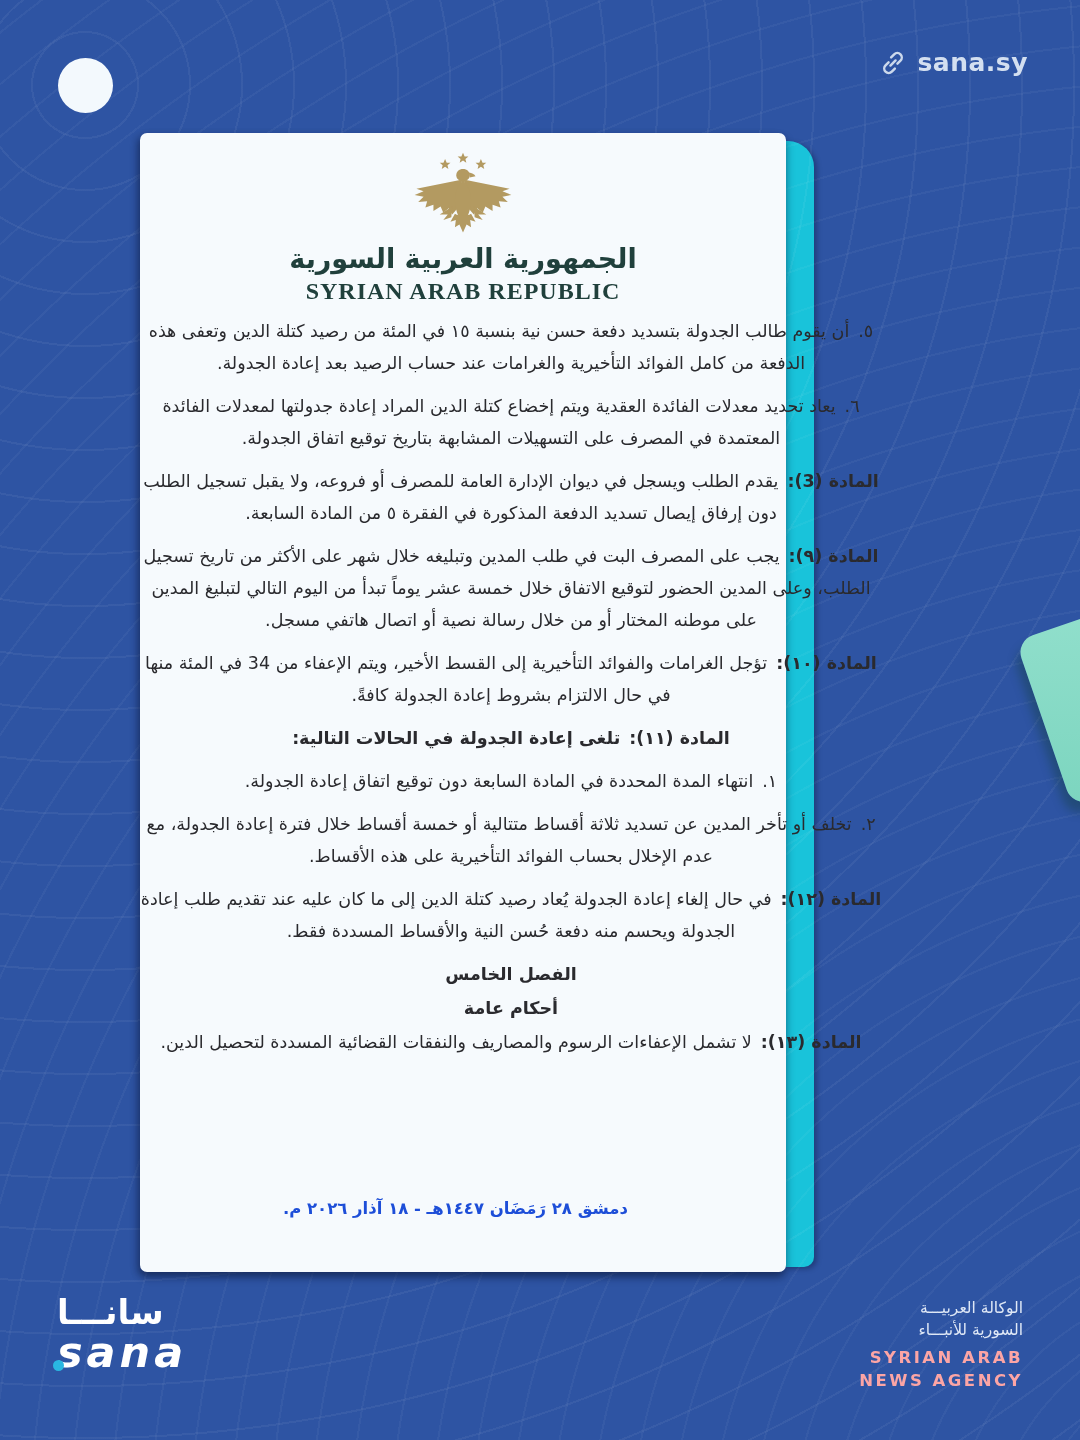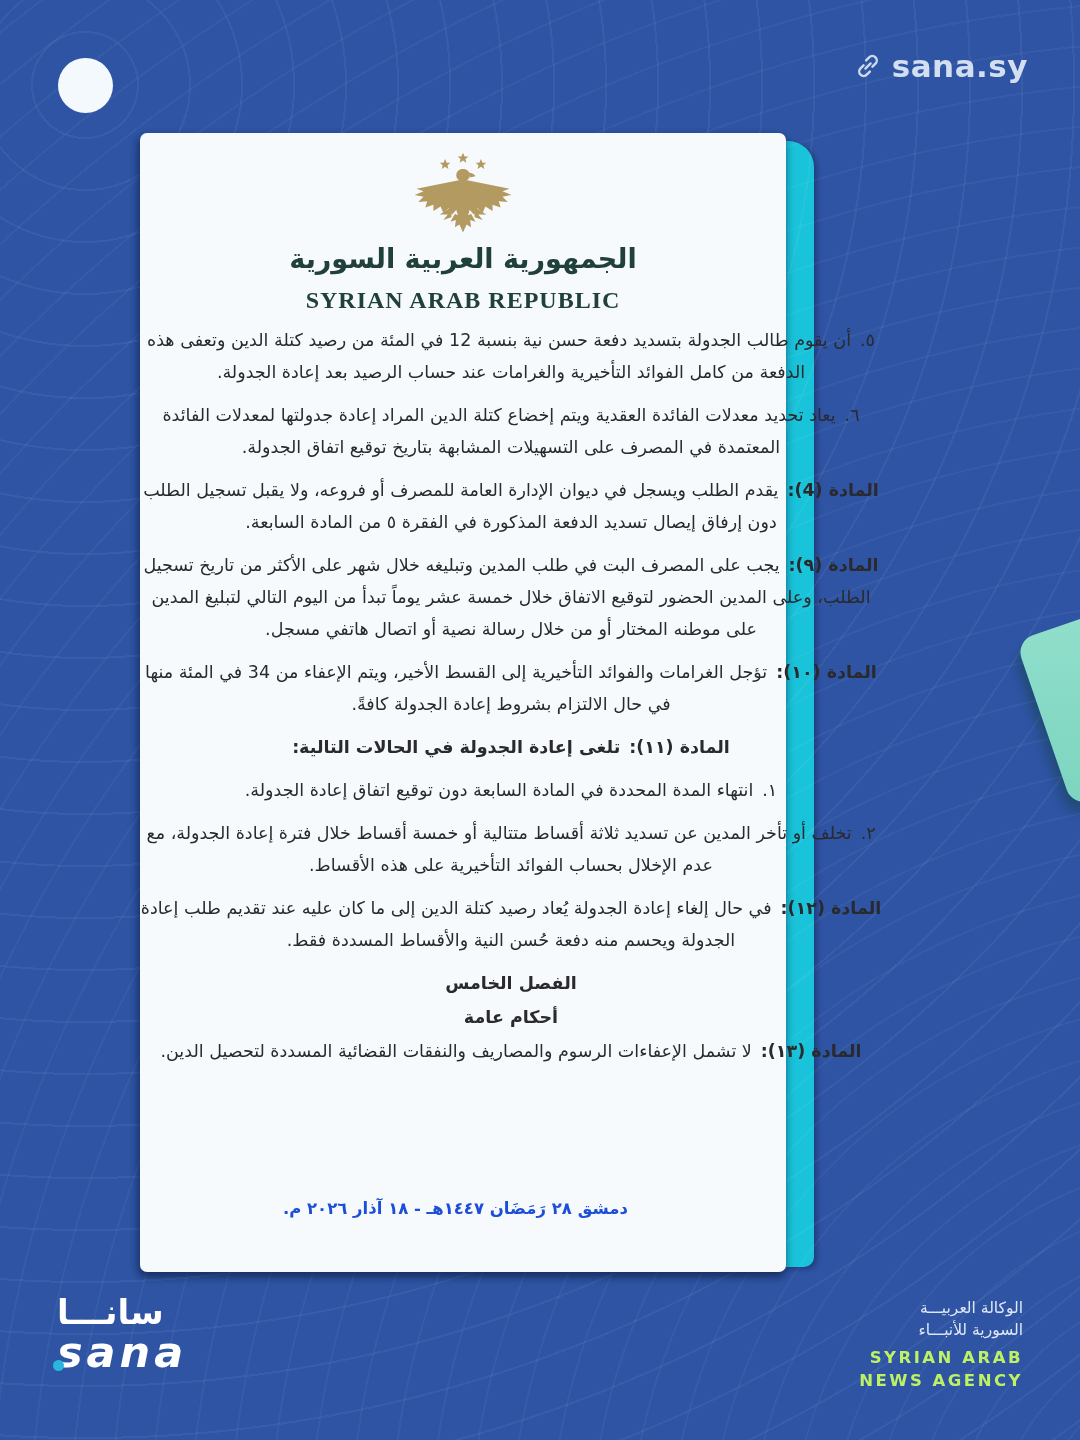--- a/index.html
+++ b/index.html
@@ -15,21 +15,21 @@
       repeating-radial-gradient(circle at 85px 85px, rgba(255,255,255,0.05) 0 2px, rgba(255,255,255,0) 2px 52px),
       repeating-radial-gradient(circle at 1230px 1560px, rgba(255,255,255,0.04) 0 2px, rgba(255,255,255,0) 2px 40px);
   }
   
   .dot-circle{
     position:absolute;left:58px;top:58px;width:55px;height:55px;border-radius:50%;
     background:#f3f9fd;
   }
   .site-link{
     position:absolute;right:52px;top:48px;display:flex;align-items:center;gap:10px;
-    color:#d3dff0;font-size:31px;font-weight:600;letter-spacing:.5px;cursor:pointer;
+    color:#d3dff0;font-size:25px;font-weight:600;letter-spacing:.5px;cursor:pointer;
   }
   .mint-card{
     position:absolute;left:1040px;top:612px;width:150px;height:175px;
     background:linear-gradient(200deg,#93e0cd,#7cd5bf);
     border-radius:18px;transform:rotate(-19deg);
     box-shadow:-7px 9px 10px rgba(15,60,45,.35);
   }
   
   .page{
     position:absolute;left:140px;top:133px;width:646px;height:1139px;
@@ -41,21 +41,21 @@
     background:#19c3da;border-radius:0 26px 10px 0;
     box-shadow:3px 2px 5px rgba(8,18,48,.35);
     z-index:-1;
   }
   .emblem{margin:18px auto 0;width:130px;text-align:center;}
   .title-ar{
     margin:0;text-align:center;direction:rtl;
     font-size:27px;font-weight:bold;color:#20403c;line-height:36px;
   }
   .title-en{
-    margin:9px;text-align:center;
+    margin:0;text-align:center;
     font-family:"Liberation Serif","DejaVu Serif",serif;
     font-size:24px;font-weight:600;letter-spacing:1px;color:#20403c;line-height:28px;
   }
   .doc-body{
     margin:10px auto 0;width:742px;direction:rtl;text-align:center;
     font-size:17.5px;line-height:32px;color:#2a2a2e;
   }
   .doc-body p{margin:0 0 11px;}
   .doc-body p.tight{margin:0 0 2px;}
   .pfx{font-weight:bold;}
@@ -65,21 +65,21 @@
     position:absolute;right:150px;bottom:46px;margin:8px;direction:rtl;
     font-size:16.5px;font-weight:bold;color:#1d4ed8;
   }
   
   .sana-logo{position:absolute;left:57px;top:1292px;color:#ffffff;}
   .sana-logo .ar{display:block;direction:rtl;font-size:34px;font-weight:bold;line-height:40px;text-align:left;}
   .sana-logo .latin{display:block;position:relative;font-size:43px;font-weight:bold;letter-spacing:4px;line-height:44px;margin-top:-2px;font-style:italic;}
   .sana-logo .dot{position:absolute;left:-4px;bottom:3px;width:11px;height:11px;border-radius:50%;background:#29b7e2;}
   .agency{position:absolute;right:57px;top:1297px;text-align:right;}
   .agency .ar{direction:rtl;color:#dfe8f6;font-size:15.5px;line-height:22px;}
-  .agency .en{color:#bef264;font-size:16.5px;font-weight:bold;letter-spacing:2.5px;line-height:23px;margin-top:5px;}
+  .agency .en{color:#fca5a5;font-size:16.5px;font-weight:bold;letter-spacing:2.5px;line-height:23px;margin-top:5px;}
 </style>
 </head>
 <body>
 
 <div class="bg"></div>
 <div class="dot-circle"></div>
 
 <div class="site-link">
   <svg width="28" height="28" viewBox="0 0 24 24" fill="none" stroke="#ccd9ec" stroke-width="2.1" stroke-linecap="round" stroke-linejoin="round">
     <path d="M9.8 14.2 L14.2 9.8"></path>
@@ -109,23 +109,23 @@
         <path d="M58 62 l-14 9 9 0 -5 6 9 -3 z"></path>
         <path d="M82 62 l14 9 -9 0 5 6 -9 -3 z"></path>
       </g>
     </svg>
   </div>
 
   <h1 class="title-ar">الجمهورية العربية السورية</h1>
   <h2 class="title-en">SYRIAN ARAB REPUBLIC</h2>
 
   <div class="doc-body">
-    <p><span class="num">٥.</span><span>أن يقوم طالب الجدولة بتسديد دفعة حسن نية بنسبة 12 في المئة من رصيد كتلة الدين وتعفى هذه الدفعة من كامل الفوائد التأخيرية والغرامات عند حساب الرصيد بعد إعادة الجدولة.</span></p>
+    <p><span class="num">٥.</span><span>أن يقوم طالب الجدولة بتسديد دفعة حسن نية بنسبة ١٥ في المئة من رصيد كتلة الدين وتعفى هذه الدفعة من كامل الفوائد التأخيرية والغرامات عند حساب الرصيد بعد إعادة الجدولة.</span></p>
     <p><span class="num">٦.</span><span>يعاد تحديد معدلات الفائدة العقدية ويتم إخضاع كتلة الدين المراد إعادة جدولتها لمعدلات الفائدة المعتمدة في المصرف على التسهيلات المشابهة بتاريخ توقيع اتفاق الجدولة.</span></p>
-    <p><b class="pfx num">المادة (4):</b><span>يقدم الطلب ويسجل في ديوان الإدارة العامة للمصرف أو فروعه، ولا يقبل تسجيل الطلب دون إرفاق إيصال تسديد الدفعة المذكورة في الفقرة ٥ من المادة السابعة.</span></p>
+    <p><b class="pfx num">المادة (3):</b><span>يقدم الطلب ويسجل في ديوان الإدارة العامة للمصرف أو فروعه، ولا يقبل تسجيل الطلب دون إرفاق إيصال تسديد الدفعة المذكورة في الفقرة ٥ من المادة السابعة.</span></p>
     <p><b class="pfx num">المادة (٩):</b><span>يجب على المصرف البت في طلب المدين وتبليغه خلال شهر على الأكثر من تاريخ تسجيل الطلب، وعلى المدين الحضور لتوقيع الاتفاق خلال خمسة عشر يوماً تبدأ من اليوم التالي لتبليغ المدين على موطنه المختار أو من خلال رسالة نصية أو اتصال هاتفي مسجل.</span></p>
     <p><b class="pfx num">المادة (١٠):</b><span>تؤجل الغرامات والفوائد التأخيرية إلى القسط الأخير، ويتم الإعفاء من 34 في المئة منها في حال الالتزام بشروط إعادة الجدولة كافةً.</span></p>
     <p class="p-head"><span class="num">المادة (١١):</span><span>تلغى إعادة الجدولة في الحالات التالية:</span></p>
     <p><span class="num">١.</span><span>انتهاء المدة المحددة في المادة السابعة دون توقيع اتفاق إعادة الجدولة.</span></p>
     <p><span class="num">٢.</span><span>تخلف أو تأخر المدين عن تسديد ثلاثة أقساط متتالية أو خمسة أقساط خلال فترة إعادة الجدولة، مع عدم الإخلال بحساب الفوائد التأخيرية على هذه الأقساط.</span></p>
     <p><b class="pfx num">المادة (١٢):</b><span>في حال إلغاء إعادة الجدولة يُعاد رصيد كتلة الدين إلى ما كان عليه عند تقديم طلب إعادة الجدولة ويحسم منه دفعة حُسن النية والأقساط المسددة فقط.</span></p>
     <p class="p-head tight"><span>الفصل الخامس</span></p>
     <p class="p-head tight"><span>أحكام عامة</span></p>
     <p><b class="pfx num">المادة (١٣):</b><span>لا تشمل الإعفاءات الرسوم والمصاريف والنفقات القضائية المسددة لتحصيل الدين.</span></p>
   </div>

